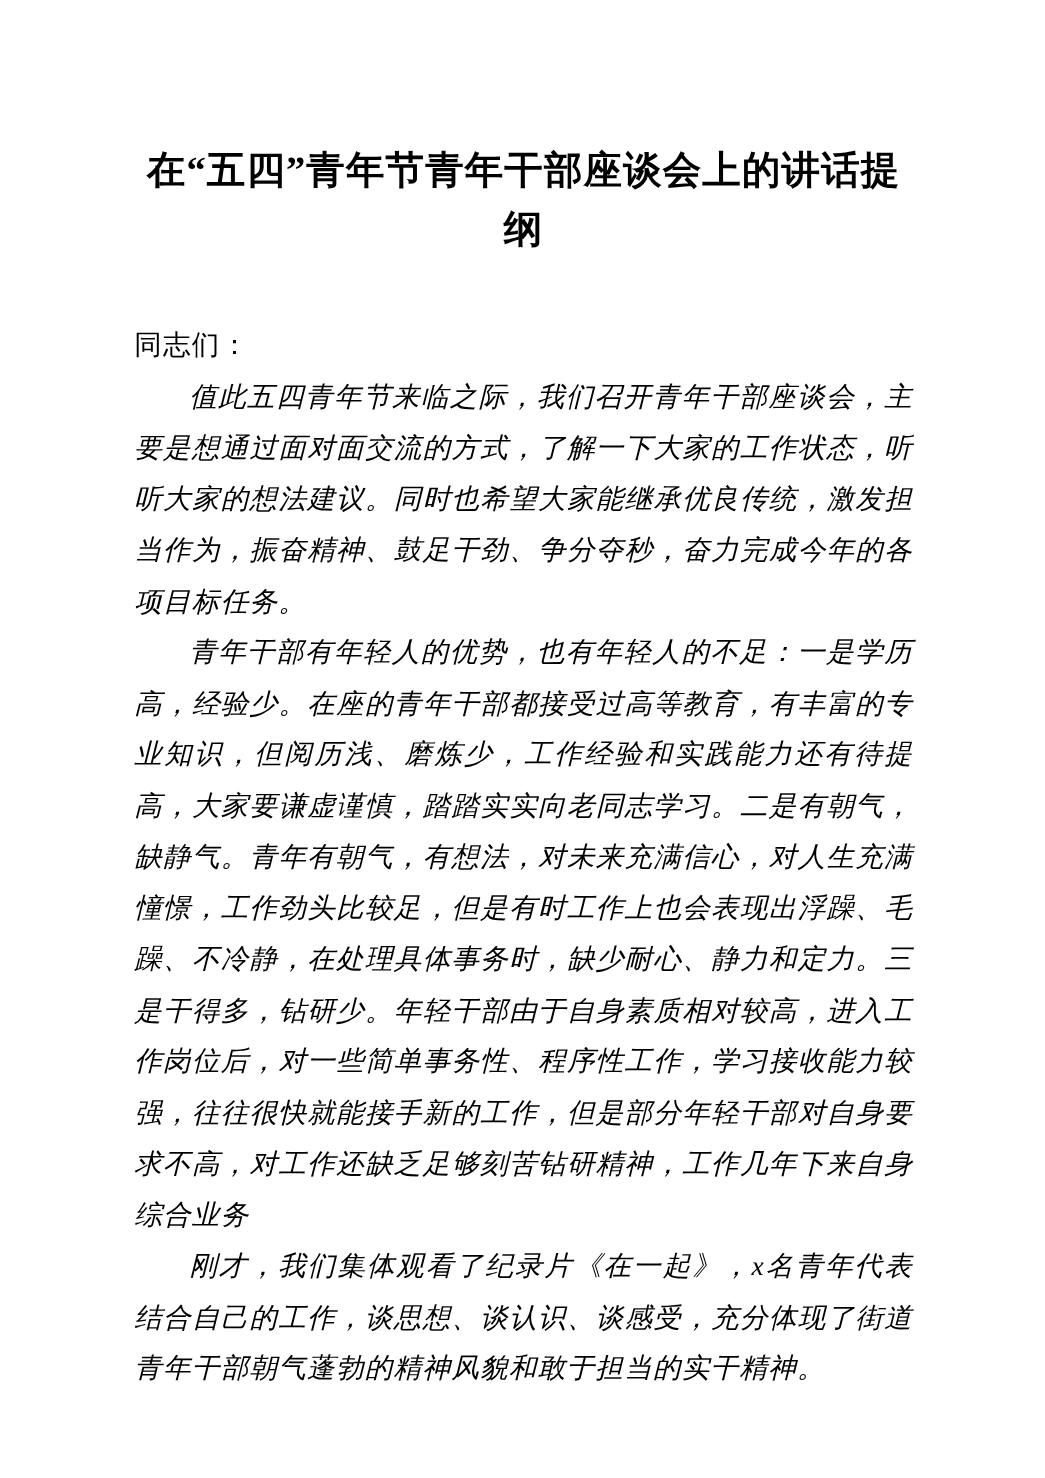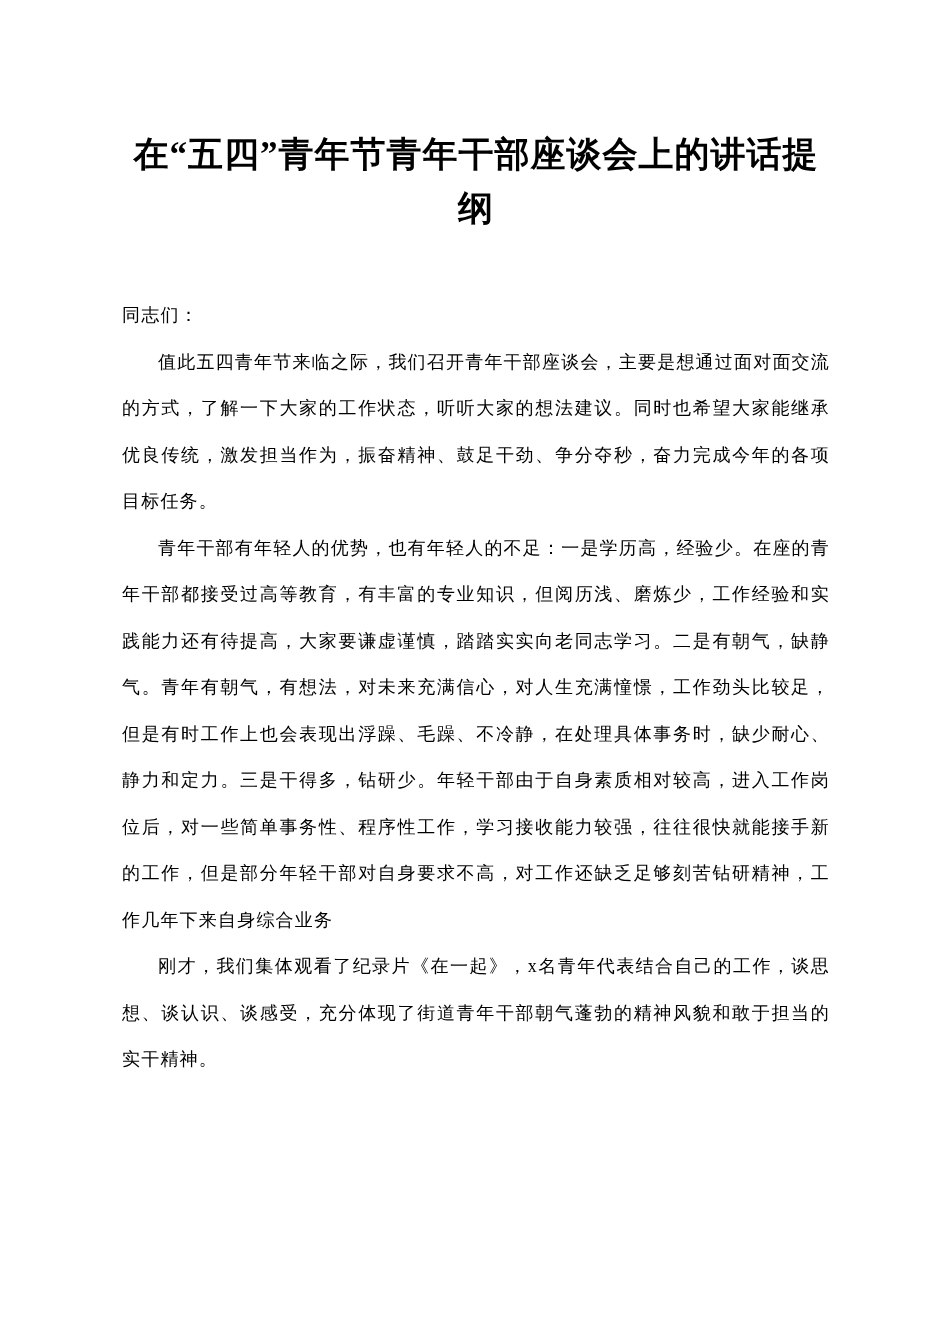--- a/index.html
+++ b/index.html
@@ -22,31 +22,32 @@
   .doc-title {
     font-size: 35px;
     font-weight: bold;
     text-align: center;
     line-height: 54px;
     letter-spacing: 1px;
     margin-bottom: 56px;
     font-family: "Liberation Serif", "DejaVu Serif", serif;
   }
   .body-text {
-    font-size: 18px;
+    font-size: 25px;
     line-height: 46.5px;
     letter-spacing: 1.2px;
     text-align: justify;
     text-justify: inter-character;
   }
   .paragraph {
     margin: 0;
   }
   .paragraph.indent {
     text-indent: 2em;
+    font-style: italic;
   }
 </style>
 </head>
 <body>
 
 <div class="page">
   <div class="content">
 
     <h1 class="doc-title">在“五四”青年节青年干部座谈会上的讲话提纲</h1>
 

